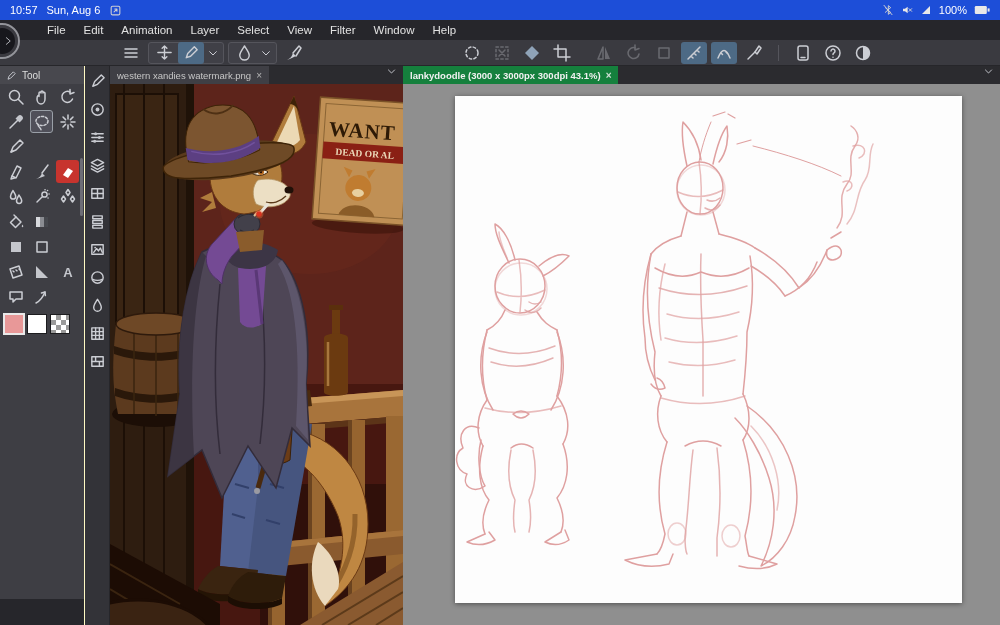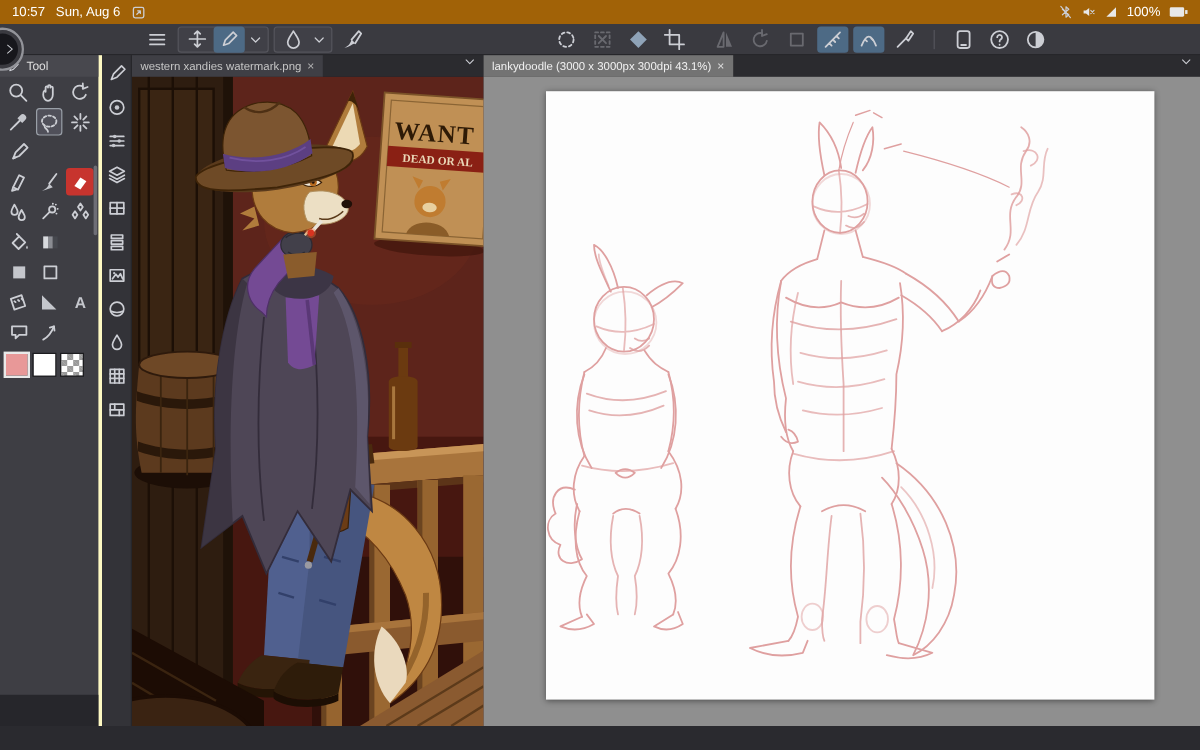--- a/index.html
+++ b/index.html
@@ -1,21 +1,21 @@
 <!DOCTYPE html>
 <html><head>
 <meta charset="utf-8">
 <style>
   * { margin:0; padding:0; box-sizing:border-box; }
   html,body { width:1000px; height:625px; overflow:hidden; background:#222;
               font-family:"Liberation Sans", sans-serif; }
   .app { position:relative; width:1000px; height:625px; background:#2a2a2f; }
 
   
-  .status-bar { height:20px; background:#a16207; color:#fff; font-size:11px;
+  .status-bar { height:20px; background:#1d4ed8; color:#fff; font-size:11px;
                 display:flex; align-items:center; padding:0 10px; gap:9px; }
   .sb-right { margin-left:auto; display:flex; align-items:flex-end; gap:7px; }
   .sb-ic { display:flex; align-items:center; }
 
   
   .menu-bar { height:20px; background:#26262b; display:flex; align-items:center;
               padding-left:38px; font-size:11.5px; color:#e2e2e2; }
   .menu-item { padding:2px 9px; cursor:default; }
 
   
@@ -39,21 +39,21 @@
   .gap-big { margin-left:148px; }
   .gap-mid { margin-left:12px; }
   svg.ic { stroke:#ccced4; fill:none; stroke-width:1.5; stroke-linecap:round;
            stroke-linejoin:round; display:block; }
 
   
   .workspace { display:flex; height:559px; }
 
   
   .tool-panel { width:85px; background:#3e3e44; display:flex; flex-direction:column;
-                position:relative; border-right:3px solid #fef9c3;justify-content:space-between; }
+                position:relative; border-right:1px solid #fef9c3;justify-content:space-between; }
   .tp-header { height:18px; background:#48484e; color:#ddd; font-size:10px;
                display:flex; align-items:center; gap:5px; padding:0 6px; }
   .tp-row { display:flex; gap:3px; padding:1px 4px; }
   .tp-cell { width:23px; height:23px; border-radius:3px; display:flex;
              align-items:center; justify-content:center; }
   .tp-cell.boxed { border:1px solid #9aa0a8; background:#50505a; }
   .tp-cell.red { background:#c7342e; }
   .swatch-row { display:flex; gap:3px; padding:5px 4px; align-items:center; }
   .swatch { width:20px; height:20px; border:1px solid #1c1c1f; display:block; }
   .swatch.sel { outline:2px solid #e9e9e9; outline-offset:-1px; }
@@ -70,21 +70,21 @@
                    display:flex; flex-direction:column; align-items:center;
                    padding-top:7px; gap:11px; }
 
   
   .doc-left { width:293px; display:flex; flex-direction:column; }
   .doc-right { flex:1; display:flex; flex-direction:column; }
   .tabbar { height:18px; background:#2b2b2f; display:flex; 
             font-size:9.5px; color:#c6c6c6; }
   .tab { height:18px; display:flex; align-items:center; gap:5px; padding:0 7px;
          background:#3f3f45; white-space:nowrap; overflow:hidden; }
-  .tab.active { background:#737373; color:#f1f1f1; }
+  .tab.active { background:#15803d; color:#f1f1f1;font-weight:bold; }
   .tab-close { opacity:.85; font-size:10px; }
   .tab-chevron { margin-left:auto; padding:0 6px; color:#aaa; }
   .canvas-left { width:293px; height:541px; display:block; }
   .canvas-gray { flex:1; position:relative; background:#8f8f8f; }
   .page { position:absolute; left:52px; top:12px; width:507px; height:507px;
           background:#fdfdfd; box-shadow:0 1px 5px rgba(0,0,0,.45); }
   .page svg { display:block; width:507px; height:507px; }
 </style>
 </head>
 <body>
@@ -121,20 +121,31 @@
       <span>100%</span>
       <span class="sb-ic">
         <svg class="ic" width="16" height="12" viewBox="0 0 20 14">
             <rect x="1" y="2" width="15" height="10" rx="1.5" fill="#e8e8e8" stroke="none"></rect>
             <rect x="17" y="5" width="2.5" height="4" fill="#e8e8e8" stroke="none"></rect>
           </svg>
       </span>
     </div>
   </div>
 
+  <div class="menu-bar">
+    <span class="menu-item">File</span>
+    <span class="menu-item">Edit</span>
+    <span class="menu-item">Animation</span>
+    <span class="menu-item">Layer</span>
+    <span class="menu-item">Select</span>
+    <span class="menu-item">View</span>
+    <span class="menu-item">Filter</span>
+    <span class="menu-item">Window</span>
+    <span class="menu-item">Help</span>
+  </div>
 
   <div class="edge-handle">
     <svg class="ic" width="10" height="10" viewBox="0 0 18 18">
         <path d="M6 3 L13 9 L6 15"></path>
       </svg>
   </div>
 
   <div class="toolbar">
     <div class="tb-btn">
       <svg class="ic" width="18" height="18" viewBox="0 0 18 18">

